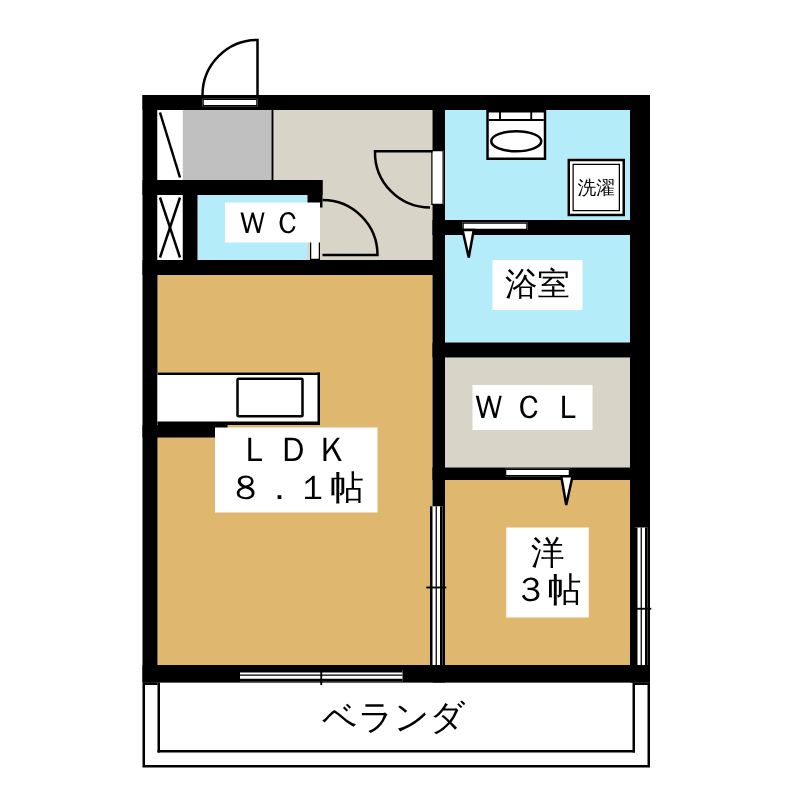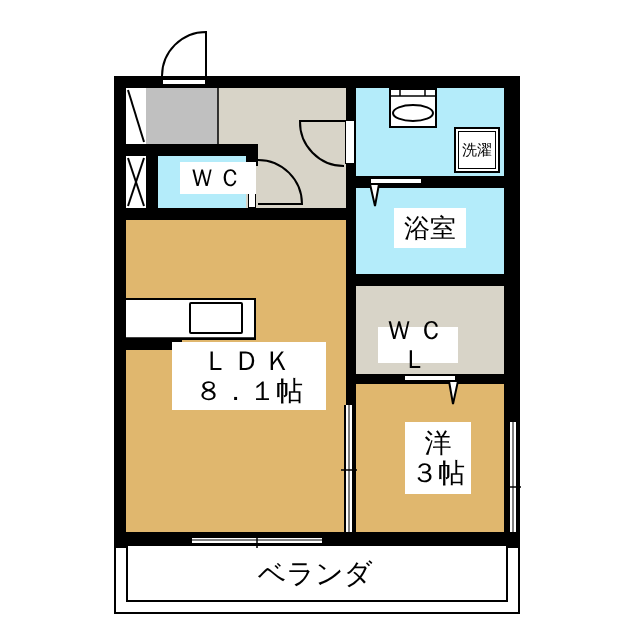--- a/index.html
+++ b/index.html
@@ -99,25 +99,25 @@
 </svg>
 
 <div class="label" style="left:180px;top:162px;width:76px;height:32px;font-size:24px;letter-spacing:4px;">
   <span>ＷＣ</span>
 </div>
 
 <div class="label" style="left:394px;top:208px;width:72px;height:40px;font-size:26px;">
   <span>浴室</span>
 </div>
 
-<div class="label" style="left:378px;top:308px;width:80px;height:36px;font-size:26px;letter-spacing:6px;margin-top:19px;">
+<div class="label" style="left:378px;top:308px;width:96px;height:36px;font-size:26px;letter-spacing:6px;">
   <span>ＷＣＬ</span>
 </div>
 
-<div class="label" style="left:172px;top:342px;width:154px;height:68px;font-size:27px;">
+<div class="label" style="left:172px;top:342px;width:130px;height:68px;font-size:27px;">
   <span style="letter-spacing:4px;">ＬＤＫ</span>
   <span>８．１帖</span>
 </div>
 
 <div class="label" style="left:405px;top:422px;width:66px;height:72px;font-size:27px;">
   <span>洋</span>
   <span>３帖</span>
 </div>
 
 <div class="label" style="left:230px;top:554px;width:170px;height:40px;font-size:28px;background:transparent;">

